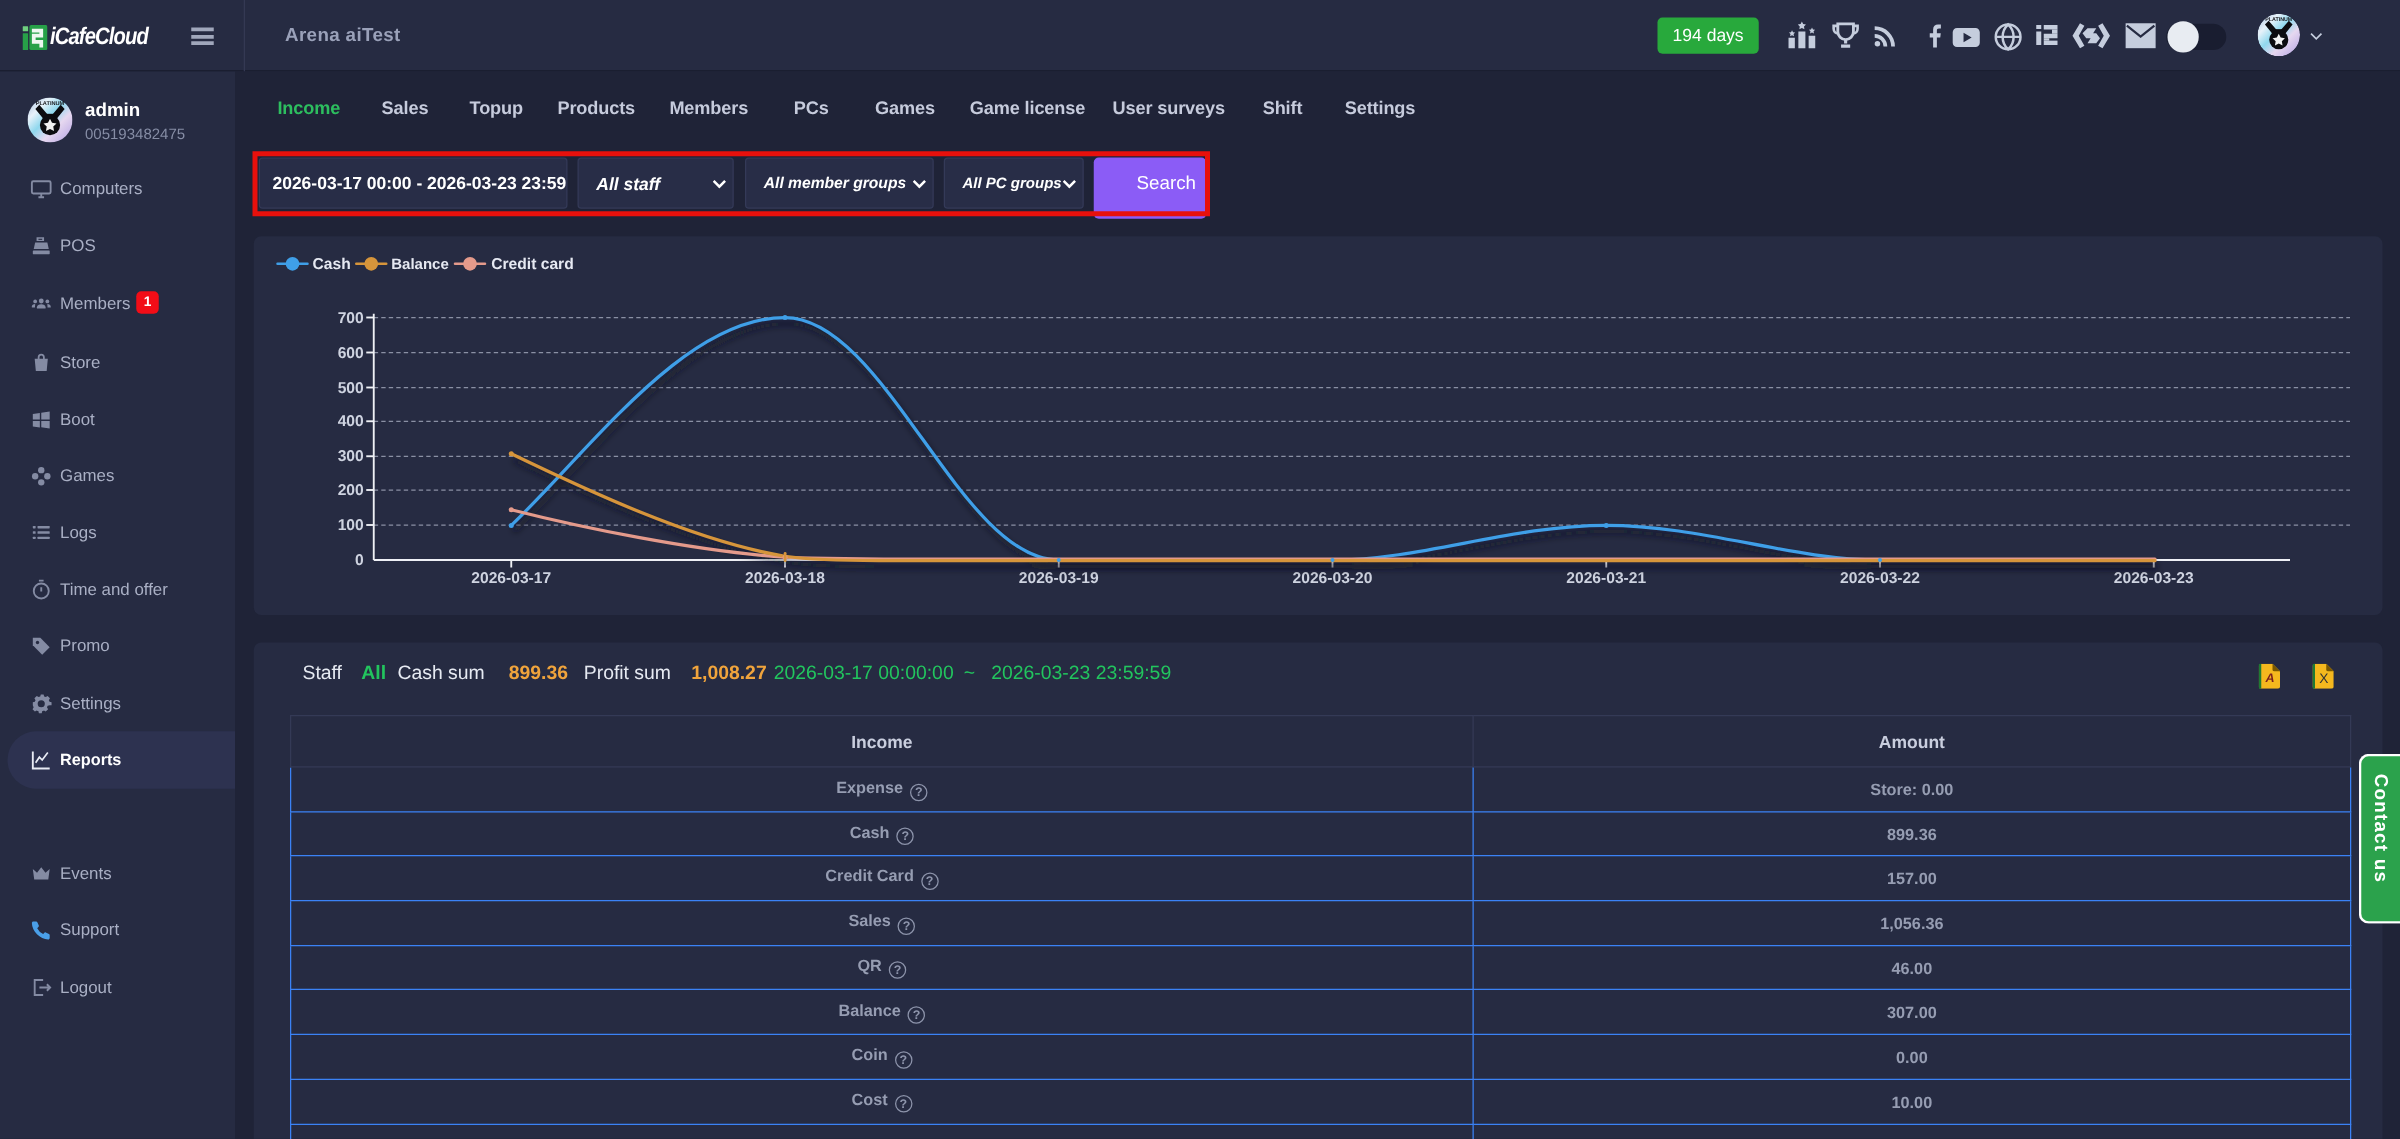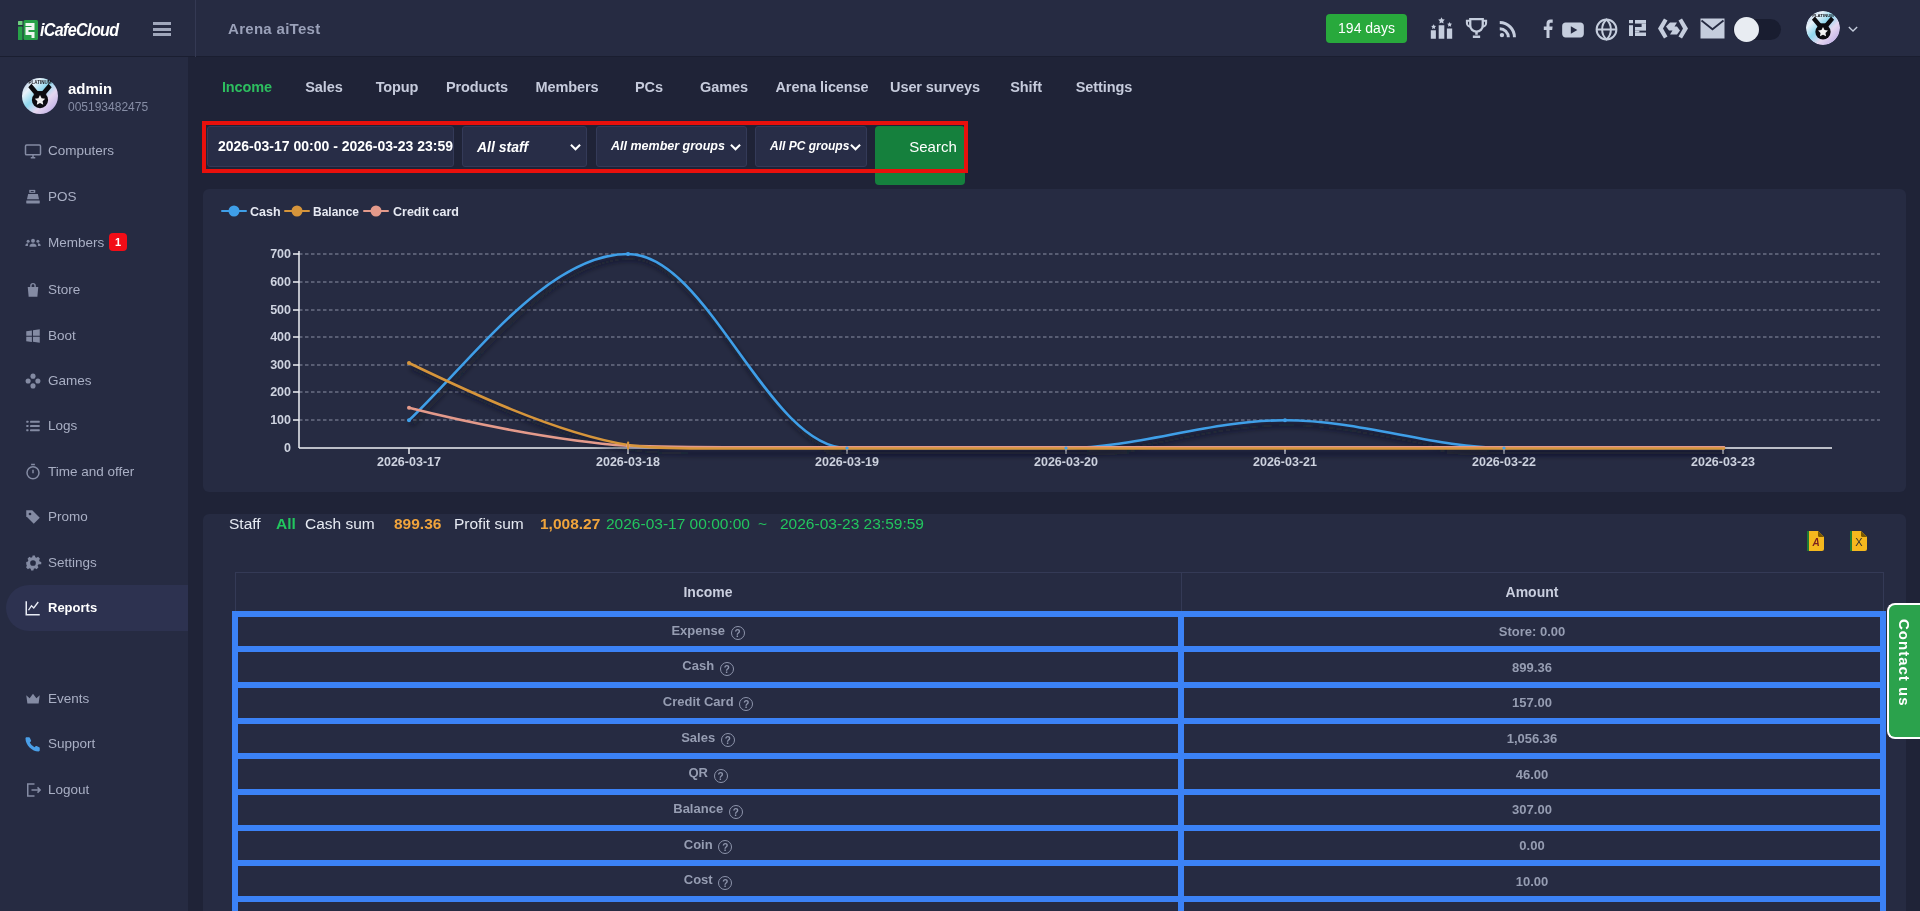--- a/index.html
+++ b/index.html
@@ -36,33 +36,33 @@
 
 #redbox { position:absolute; left:202px; top:121px; width:766px; height:52px; border:4px solid #e8100c; z-index:3; }
 .fld { position:absolute; top:126px; height:41px; background:#282d47; border:1px solid #343a58; border-radius:3px; color:#fff; }
 #dateinput { left:207px; width:247px; font-weight:bold; font-size:14px; text-align:right; line-height:39px; white-space:nowrap; }
 .sel { font-size:14px; font-weight:bold; white-space:nowrap;font-style:italic; }
 .sel .txt { position:absolute; left:14px; top:12px; }
 .sel .chev { position:absolute; right:5px; top:16px; width:11px; height:8px; }
 #sel1 { left:462px; width:125px; }
 #sel2 { left:596px; width:151px; font-size:12.5px; }
 #sel3 { left:755px; width:112px; font-size:12px; }
-#searchbtn { position:absolute; left:875px; top:126px; width:90px; height:59px; background:#15803d; border-radius:4px; color:#fff; font-size:15px; text-align:center; line-height:41px;padding-left:26px; }
+#searchbtn { position:absolute; left:875px; top:126px; width:90px; height:49px; background:#8b5cf6; border-radius:4px; color:#fff; font-size:15px; text-align:center; line-height:41px;padding-left:26px; }
 
 #chartcard { position:absolute; left:203px; top:189px; width:1703px; height:303px; background:#262b42; border-radius:6px; }
 
 #tablecard { position:absolute; left:203px; top:514px; width:1703px; height:397px; background:#262b42; border-radius:6px 6px 0 0; }
-.sl { position:absolute; top:1px; font-size:15.5px; white-space:nowrap; }
+.sl { position:absolute; top:16px; font-size:15.5px; white-space:nowrap;margin-left:13px; }
 .sl.w { color:#e6eaf2; }
 .sl.b { color:#22c55e; }
 .sl.o { color:#f0a43c; font-weight:bold; }
 .fico { position:absolute; top:17px; }
 #tbl { position:absolute; left:29px; top:58px; width:1648px; border-collapse:collapse; table-layout:fixed; }
 #tbl th { height:41px; font-size:14px; color:#c9cede; font-weight:bold; border:1px solid #343a56; }
-#tbl td { height:35.7px; font-size:13px; font-weight:600; color:#969db2; text-align:center; border:6px solid #3b82f6;margin-left:15px; }
+#tbl td { height:35.7px; font-size:13px; font-weight:600; color:#969db2; text-align:center; border:1px solid #3b82f6;margin-left:15px; }
 .q { display:inline-block; width:14px; height:14px; border:1.3px solid #8d94ab; border-radius:50%; font-size:10px; font-weight:bold; line-height:13px; text-align:center; color:#8d94ab; vertical-align:-2.5px; margin-left:2px; }
 
 #contact { position:absolute; left:1887px; top:603px; width:33px; height:136px; background:#2ba24c; border:2px solid #fff; border-right:none; border-radius:8px 0 0 8px; z-index:6; }
 #contact span { position:absolute; left:7px; top:14px; writing-mode:vertical-rl; color:#fff; font-weight:bold; font-size:15px; letter-spacing:1px; }
 </style>
 </head>
 <body>
 <div id="header">
   <div id="logo"><svg width="20" height="20" viewBox="0 0 40 40">
         <rect x="0" y="2" width="9" height="8" rx="1" fill="#6fcf7f"></rect>
@@ -275,21 +275,21 @@
     </div>
 </div>
 <div id="tabs">
   <span class="tab green" style="left:247px">Income</span>
   <span class="tab" style="left:324px">Sales</span>
   <span class="tab" style="left:397px">Topup</span>
   <span class="tab" style="left:477px">Products</span>
   <span class="tab" style="left:567px">Members</span>
   <span class="tab" style="left:649px">PCs</span>
   <span class="tab" style="left:724px">Games</span>
-  <span class="tab" style="left:822px">Arena license</span>
+  <span class="tab" style="left:822px">Game license</span>
   <span class="tab" style="left:935px">User surveys</span>
   <span class="tab" style="left:1026px">Shift</span>
   <span class="tab" style="left:1104px">Settings</span>
 </div>
 <div id="redbox"></div>
 <div class="fld" id="dateinput">2026-03-17 00:00 - 2026-03-23 23:59</div>
 <div class="fld sel" id="sel1">
     <span class="txt">All staff</span>
     <svg class="chev" viewBox="0 0 12 8" fill="none" stroke="#fff" stroke-width="2.2">
       <path d="M1 1.5l5 5 5-5"></path>

